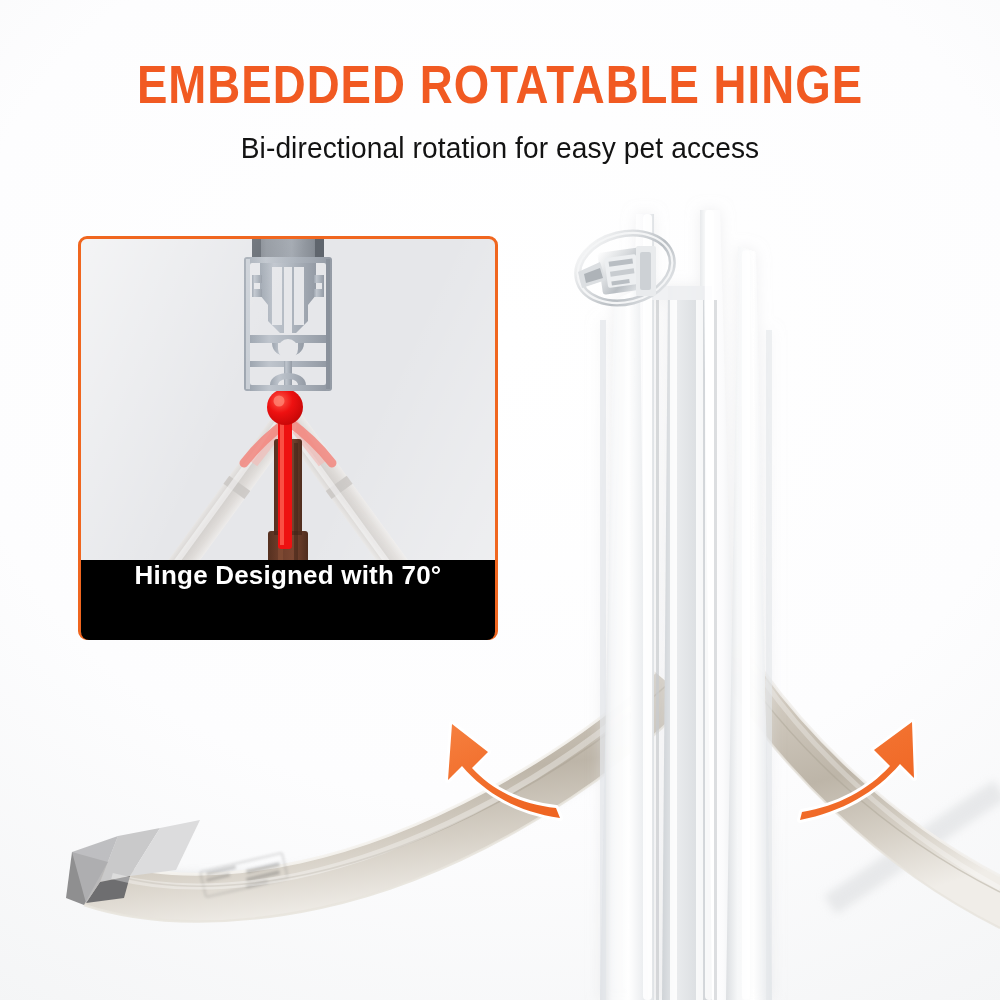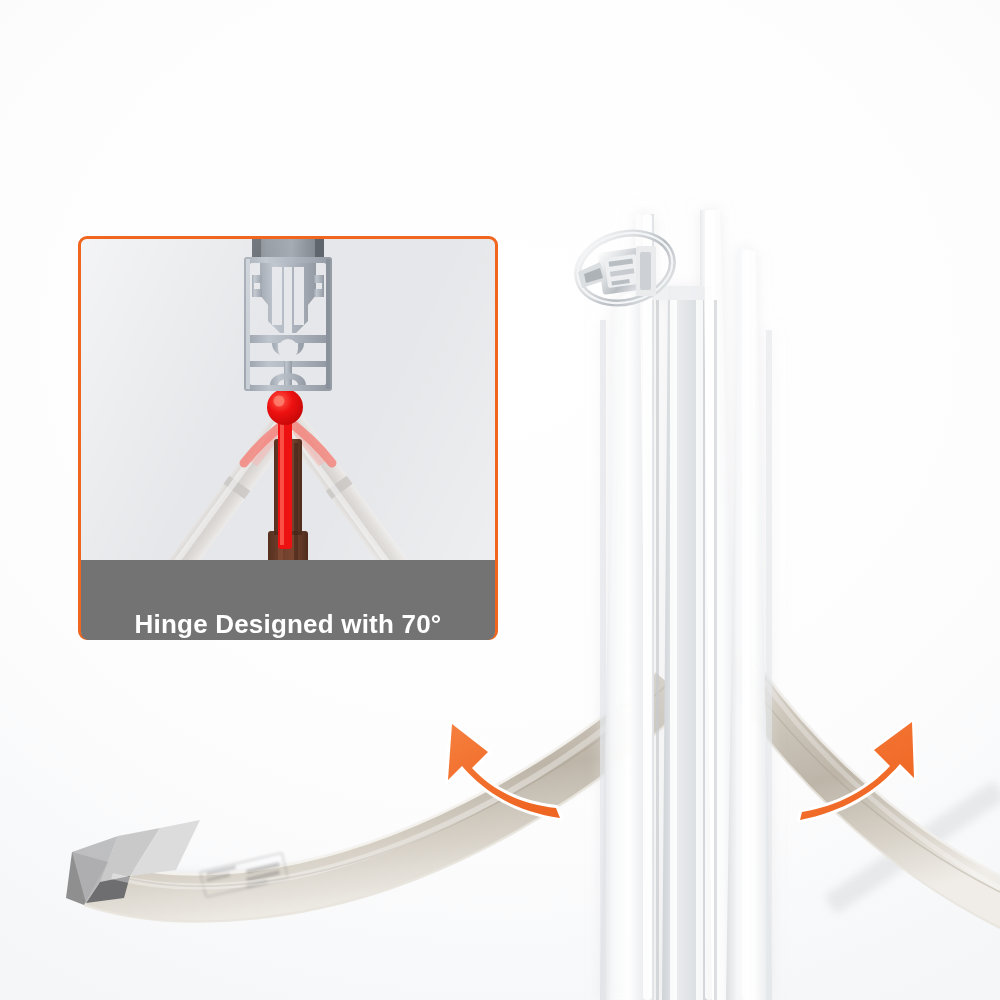--- a/index.html
+++ b/index.html
@@ -47,23 +47,23 @@
   }
   .inset-sheen{
     position:absolute;inset:0;
     background:linear-gradient(115deg, rgba(255,255,255,.55) 0%, rgba(255,255,255,0) 38%, rgba(255,255,255,0) 62%, rgba(255,255,255,.38) 100%);
     pointer-events:none;
   }
   .extrusion{position:absolute;left:50%;top:-8px;transform:translateX(-50%);}
   .pivot-svg{position:absolute;left:50%;top:140px;transform:translateX(-50%);}
   .caption{
     position:absolute;left:0;right:0;bottom:-3px;height:80px;
-    background:#737373;
+    background:#000000;
     border-radius:0 0 8px 8px;
-    display:flex;align-items:flex-end;justify-content:center;
+    display:flex;align-items:flex-start;justify-content:center;
     text-align:center;
   }
   .caption-text{
     color:#ffffff;font-size:26px;font-weight:700;line-height:1.18;
     letter-spacing:.2px;
   }
   
   .photo{position:absolute;left:0;top:0;width:1000px;height:1000px;}
 </style>
 </head>
@@ -232,20 +232,24 @@
                C 838 806 868 790 890 766
                L 874 750 L 912 722 L 914 778 L 900 764
                C 876 792 842 812 800 820 Z" fill="url(#arrowG)" stroke="#FFFFFF" stroke-width="6" stroke-linejoin="round"></path>
       <path d="M802 812
                C 838 806 868 790 890 766
                L 874 750 L 912 722 L 914 778 L 900 764
                C 876 792 842 812 800 820 Z" fill="url(#arrowG)"></path>
     </g>
   </svg>
 
+  <div class="hdr">
+    <div class="title">EMBEDDED ROTATABLE HINGE</div>
+    <div class="subtitle">Bi-directional rotation for easy pet access</div>
+  </div>
 
   <div class="inset">
     <div class="inset-clip">
 
       <svg class="pivot-svg" width="420" height="270" viewBox="0 0 420 270" xmlns="http://www.w3.org/2000/svg">
         <defs>
           <linearGradient id="ghostG" x1="0" y1="0" x2="1" y2="0">
             <stop offset="0" stop-color="#E9E7E5"></stop>
             <stop offset="0.35" stop-color="#CFCBC7"></stop>
             <stop offset="0.7" stop-color="#DEDAD6"></stop>

